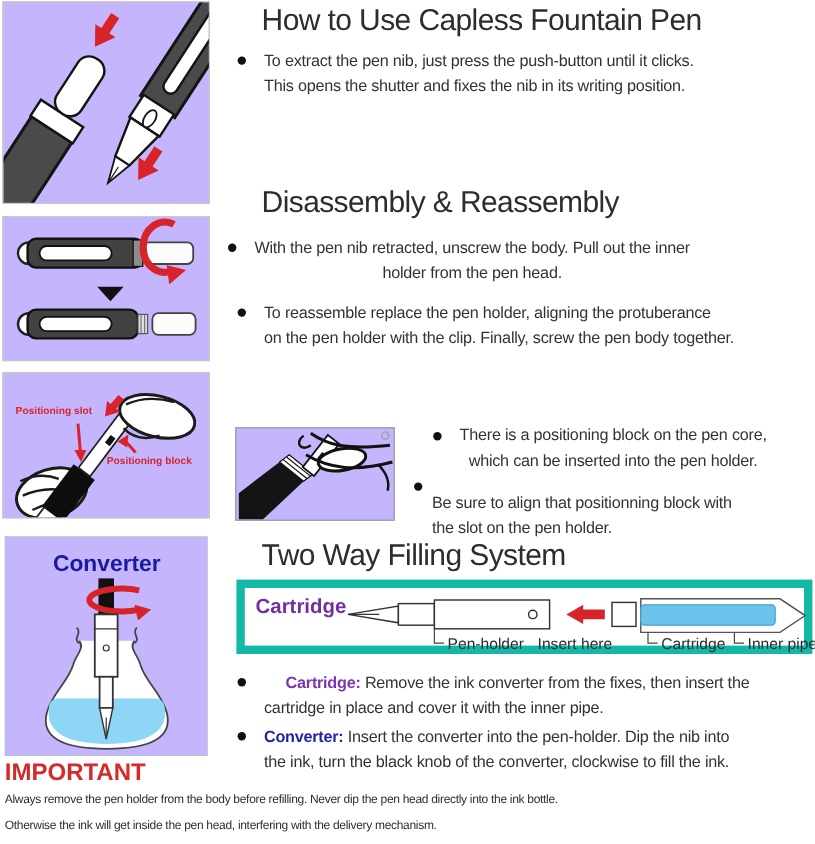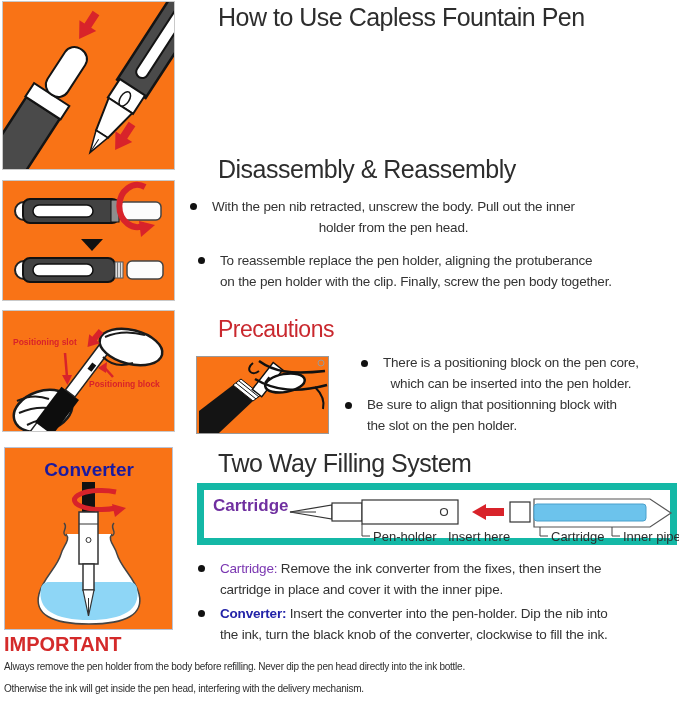--- a/index.html
+++ b/index.html
@@ -2,35 +2,35 @@
 <html style="--accent-red: #d8232a; --heading-red: #c9282e; --important-red: #d42a2a; --purple: #7a36b1; --blue: #2323a8; --navy: #1a1aa0; --diagram-purple: #7030a0; --cartridge-blue: #6cc3ec; --ink-blue: #8ed6f6; --text-dark: #333333; --heading-dark: #2d2d2d; --border-gray: #c9c9c9;"><head>
 <meta charset="utf-8">
 <style>
   html,body { margin:0; padding:0; background:#fff; }
   #page {
     position:relative; width:679px; height:703px; background:#fff;
     font-family:"Liberation Sans", sans-serif; overflow:hidden;
     color:var(--text-dark,#333);
   }
   
-  .imgbox { position:absolute; background:#f97316; border:1px solid var(--border-gray,#c9c9c9); box-sizing:border-box; }
+  .imgbox { position:absolute; background:#c4b5fd; border:1px solid var(--border-gray,#c9c9c9); box-sizing:border-box; }
   .imgbox svg { display:block; width:100%; height:100%; }
   
   .h { position:absolute; font-size:25px; letter-spacing:-0.5px; color:var(--heading-dark,#2d2d2d); white-space:nowrap; font-weight:400; }
   .h-red { font-size:23px; color:var(--heading-red,#c9282e); }
   .h-important { position:absolute; font-size:20px; font-weight:700; color:var(--important-red,#d42a2a); white-space:nowrap; }
   
   .bullet { position:absolute; display:flex; align-items:flex-start; }
   .dot { flex:0 0 7px; width:7px; height:7px; border-radius:50%; background:#111; margin-top:7px; }
   .btext {
     margin-left:15px; font-size:13.5px; letter-spacing:-0.2px; line-height:21px;
     color:var(--text-dark,#333); white-space:pre-line;
   }
   .pb .btext { line-height:20.5px; }
-  .lead-purple { font-weight:400; color:var(--purple,#7a36b1); }
+  .lead-purple { font-weight:700; color:var(--purple,#7a36b1);margin-left:18px; }
   .lead-blue { font-weight:700; color:var(--blue,#2323a8); }
   
   .diagram { position:absolute; left:197px; top:483px; width:480px; height:62px; border:7px solid #14b8a6; box-sizing:border-box; background:#fff; }
   .diagram svg { display:block; width:478px; height:60px; }
   .diagram-title { position:absolute; left:9px; top:6px; font-size:17px; font-weight:700; color:var(--diagram-purple,#7030a0); }
   
   .footline { position:absolute; font-size:10px; letter-spacing:-0.25px; color:#2e2e2e; white-space:nowrap; }
   
   svg text { font-family:"Liberation Sans", sans-serif; }
   .f-red { fill:var(--accent-red,#d8232a); }
@@ -155,35 +155,39 @@
         <circle cx="83.5" cy="92" r="2.5" fill="#fff" stroke="#333" stroke-width="1"></circle>
         <rect x="78" y="116" width="11" height="26" fill="#fff" stroke="#333" stroke-width="1.5"></rect>
         <polygon points="78,142 89,142 83.5,168" fill="#fff" stroke="#333" stroke-width="1.2"></polygon>
         <line x1="83.5" y1="150" x2="83.5" y2="167" stroke="#333" stroke-width="1"></line>
       </g>
     </svg>
   </div>
 
   <div class="h" style="left:218px; top:3px;">How to Use Capless Fountain Pen</div>
 
+  <div class="bullet" style="left:198px; top:40px; width:478px;">
+    <span class="dot"></span>
+    <span class="btext">To extract the pen nib, just press the push-button until it clicks.
+This opens the shutter and fixes the nib in its writing position.</span>
+  </div>
 
   <div class="h" style="left:218px; top:155px;">Disassembly &amp; Reassembly</div>
 
   <div class="bullet" style="left:190px; top:196px; width:478px;text-align:center;">
     <span class="dot"></span>
     <span class="btext">With the pen nib retracted, unscrew the body. Pull out the inner
 holder from the pen head.</span>
   </div>
   <div class="bullet" style="left:198px; top:250px; width:478px;">
     <span class="dot"></span>
     <span class="btext">To reassemble replace the pen holder, aligning the protuberance
 on the pen holder with the clip. Finally, screw the pen body together.</span>
   </div>
 
-  <div class="h h-red" style="left:218px; top:316px;">Precautions</div>
 
   <div class="imgbox" style="left:196px; top:356px; width:133px; height:78px; border-color:#9a9a9a;">
     <svg viewBox="0 0 131 76">
       <polygon points="2,54 36,28 56,44 22,76 2,76" fill="#141414"></polygon>
       <polygon points="36,28 44,22 64,38 56,44" fill="#fff" stroke="#111" stroke-width="1"></polygon>
       <line x1="39" y1="26" x2="59" y2="42" stroke="#111" stroke-width="1"></line>
       <line x1="42" y1="24" x2="62" y2="40" stroke="#111" stroke-width="1"></line>
       <g transform="translate(60,36) rotate(38)">
         <rect x="-6" y="-34" width="12" height="34" fill="#fff" stroke="#111" stroke-width="1.5"></rect>
         <rect x="-1" y="-20" width="5" height="7" fill="#111"></rect>
@@ -197,21 +201,21 @@
       </g>
       <circle cx="124" cy="6" r="3" fill="none" stroke="#999" stroke-width="1"></circle>
     </svg>
   </div>
 
   <div class="bullet pb" style="left:361px; top:353px; width:330px;text-align:center;">
     <span class="dot"></span>
     <span class="btext">There is a positioning block on the pen core,
 which can be inserted into the pen holder.</span>
   </div>
-  <div class="bullet pb" style="left:345px; top:395px; width:330px;">
+  <div class="bullet pb" style="left:345px; top:395px; width:330px;flex-direction:column;">
     <span class="dot"></span>
     <span class="btext">Be sure to align that positionning block with
 the slot on the pen holder.</span>
   </div>
 
   <div class="h" style="left:218px; top:449px;">Two Way Filling System</div>
 
   <div class="diagram">
     <div class="diagram-title">Cartridge</div>
     <svg viewBox="0 0 478 60">

